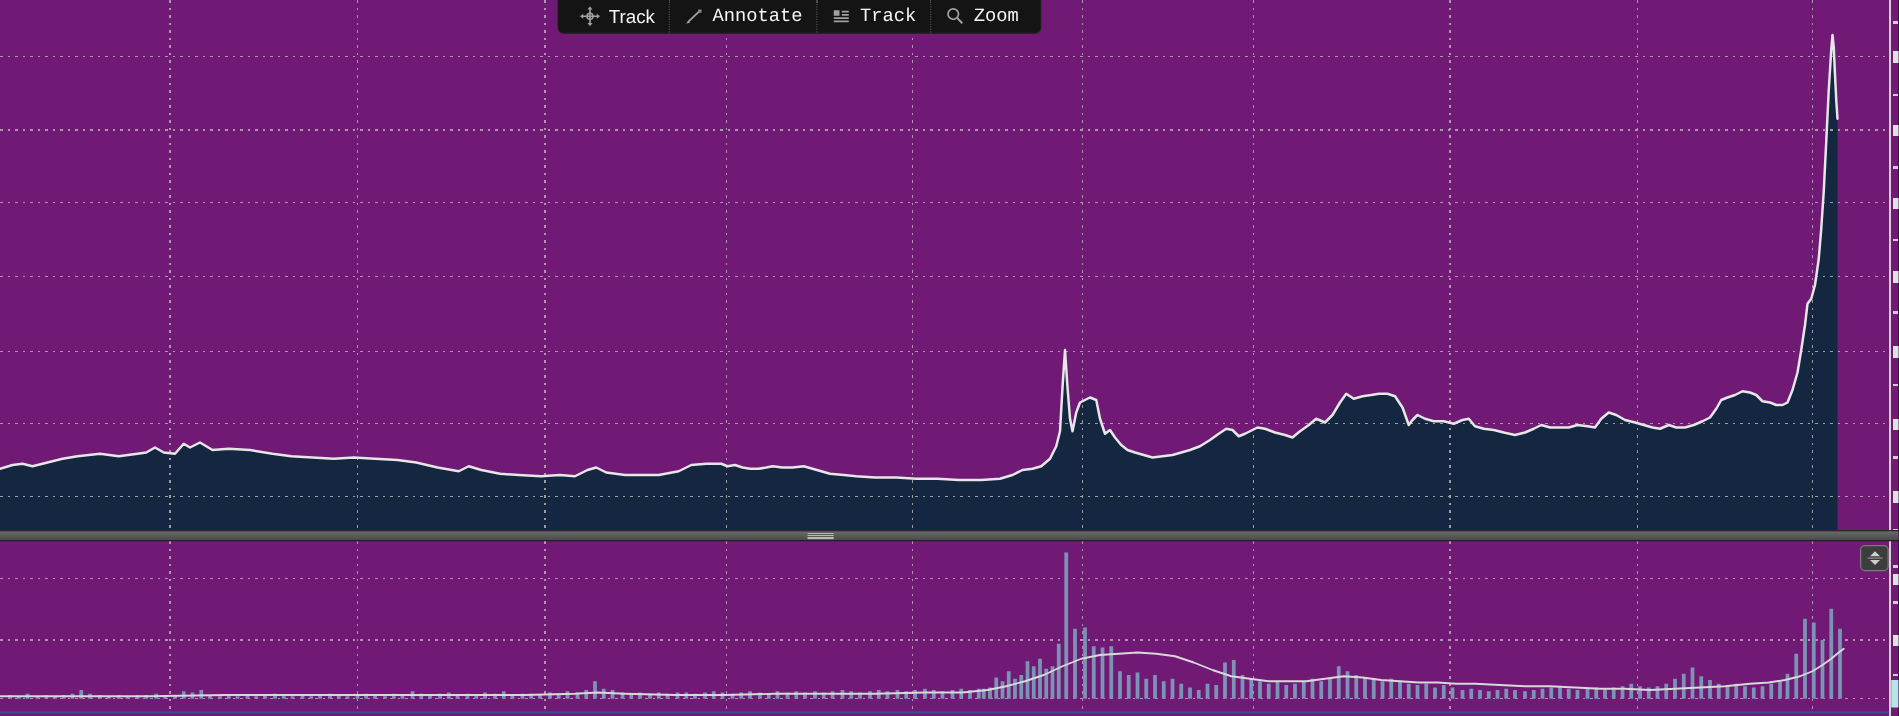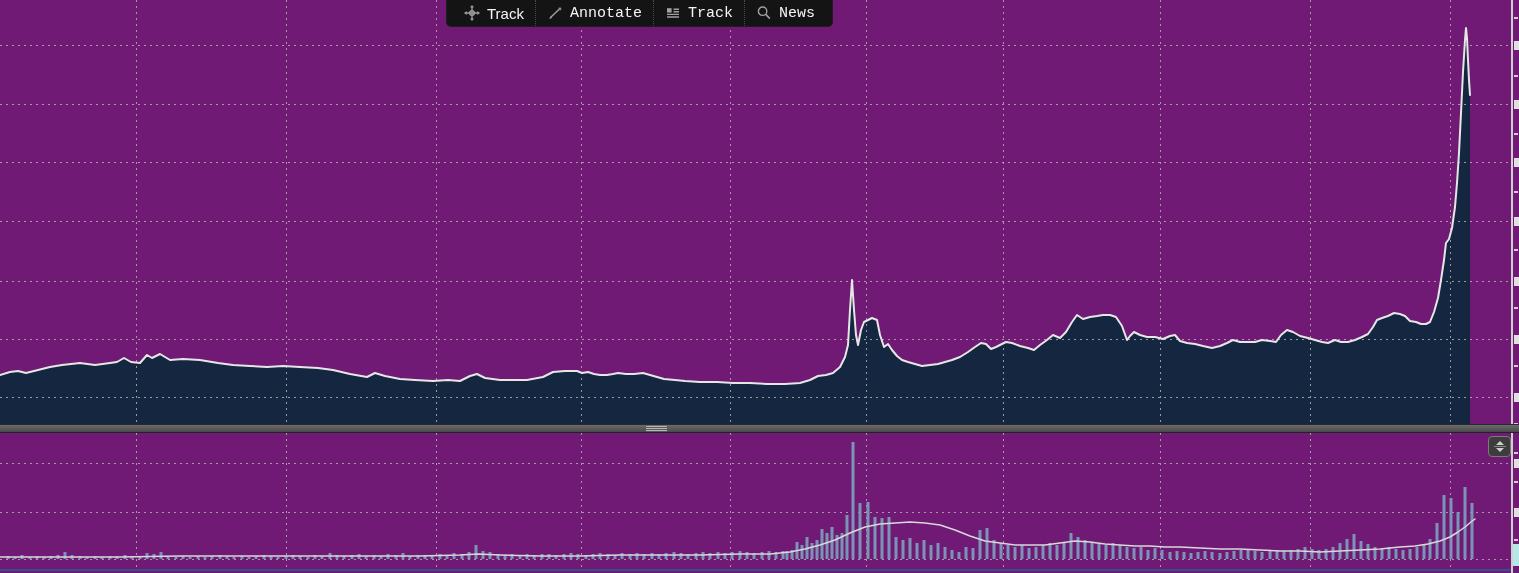--- a/index.html
+++ b/index.html
@@ -369,21 +369,21 @@
       </span>
       <span>Track</span>
     </button>
     <button class="tb-btn">
       <span>
         <svg width="16" height="16" viewBox="0 0 16 16">
           <circle cx="6.6" cy="6.2" r="4.2" stroke="#a0a0a0" stroke-width="1.4" fill="none"></circle>
           <path d="M9.8 9.4l4 4.2" stroke="#a0a0a0" stroke-width="1.6"></path>
         </svg>
       </span>
-      <span>News</span>
+      <span>Zoom</span>
     </button>
   </div>
 
   <div class="divider">
     <div class="divider-handle"></div>
   </div>
 
   <div class="resize-widget">
     <div class="tri-up"></div>
     <div class="tri-sep"></div>

